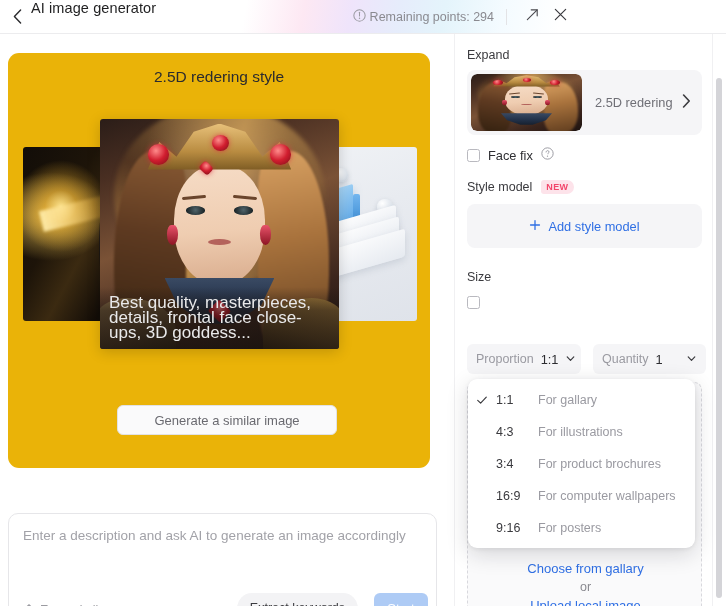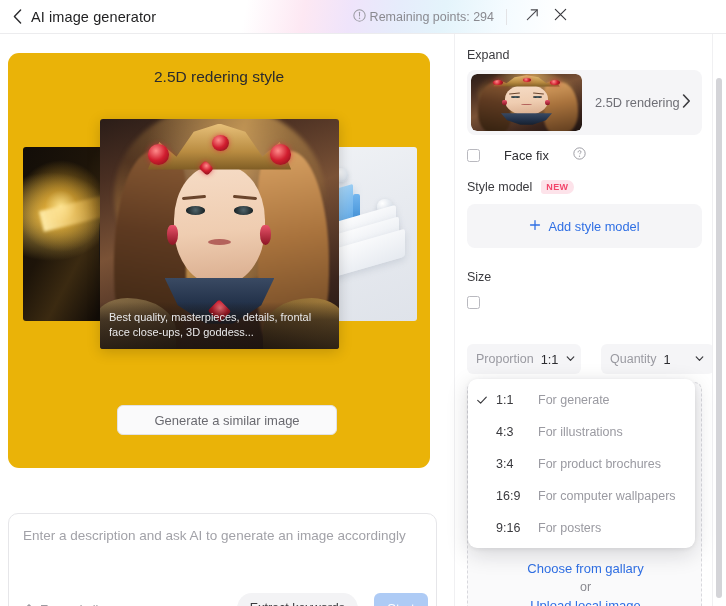--- a/index.html
+++ b/index.html
@@ -13,21 +13,21 @@
   .app { position: relative; width: 726px; height: 606px; background:#fff; }
 
   
   .header {
     position: absolute; top:0; left:0; width:582px; height:33px;
     background: linear-gradient(100deg,
       #ffffff 0%, #ffffff 42%,
       #fde8f3 52%, #efe4fb 60%,
       #e6ecfb 68%, #e4f4fb 76%,
       #f4fbff 86%, #ffffff 96%);
-    display:flex; align-items:center;
+    display:flex; 
   }
   .header-line { position:absolute; left:0; top:33px; width:726px; height:1px; background:#ececee; }
   .back-chevron {
     width: 26px; height:33px; display:flex; align-items:center; justify-content:center;
     margin-left: 4px; cursor:pointer;
   }
   .back-chevron svg { display:block; }
   .header-title {
     font-size: 14.5px; color:#1f1f20; letter-spacing:0.1px; margin-left:1px;
   }
@@ -177,21 +177,21 @@
     position:absolute; top:78%; width:34%; height:24%;
     background: linear-gradient(160deg,#8a7048 0%,#5a452a 60%,#2f2415 100%);
   }
   .g-shoulder-l{ left:-2%; border-radius:40% 60% 0 0; }
   .g-shoulder-r{ right:-2%; border-radius:60% 40% 0 0;
     background: linear-gradient(200deg,#a8813f 0%,#6d5227 60%,#352611 100%); }
 
   .slide-caption {
     position:absolute; left:0; bottom:0; width:100%; padding:8px 9px 9px 9px;
     background: linear-gradient(180deg, rgba(30,22,18,0) 0%, rgba(30,22,18,.55) 38%, rgba(25,18,14,.72) 100%);
-    color:#e9e9ea; font-size:11px; line-height:15px; z-index:4;
+    color:#e9e9ea; font-size:17px; line-height:15px; z-index:4;
   }
 
   .gen-similar {
     position:absolute; left:109px; top:352px; width:220px; height:30px;
     border:1px solid #e2e2e5; background:#fafafb; border-radius:6px;
     font-size:13px; color:#6a6a70; cursor:pointer;
     display:flex; align-items:center; justify-content:center;
   }
 
   
@@ -233,21 +233,21 @@
   .model-card {
     position:absolute; left:12px; top:36px; width:235px; height:65px;
     background:#f5f5f7; border-radius:8px; display:flex; align-items:center; cursor:pointer;
   }
   .model-thumb {
     width:111px; height:57px; margin-left:4px; border-radius:6px; overflow:hidden; flex:none;
   }
   .model-name { font-size:12.8px; color:#6f6f76; margin-left:13px; }
   .model-chevron { margin-left:auto; margin-right:11px; }
 
-  .facefix-row { position:absolute; left:12px; top:112px; display:flex; align-items:center; gap:24px; cursor:pointer; }
+  .facefix-row { position:absolute; left:12px; top:112px; display:flex; align-items:center; gap:8px; cursor:pointer; }
   .cb { width:13px; height:13px; border:1.4px solid #b9b9bf; border-radius:2.5px; background:#fff; flex:none; }
   .facefix-label { font-size:12.8px; color:#2f2f33; }
 
   .stylemodel-label { position:absolute; left:12px; top:146px; display:flex; align-items:center; gap:9px; }
   .new-badge {
     background:#fde3ea; color:#f2476b; font-size:9px; font-weight:bold;
     padding:2px 5px 2px 5px; border-radius:3px 7px 7px 3px; letter-spacing:.4px;
     position:relative;
   }
   .new-badge::before {
@@ -259,21 +259,21 @@
     position:absolute; left:12px; top:170px; width:235px; height:44px;
     background:#f5f5f7; border-radius:8px; cursor:pointer;
     display:flex; align-items:center; justify-content:center; gap:7px;
     font-size:12.8px; color:#2f6fe4;
   }
 
   .size-label { position:absolute; left:12px; top:236px; }
   .follow-row { position:absolute; left:12px; top:262px; display:flex; align-items:center; gap:9px; cursor:pointer; }
   .follow-label { font-size:12.8px; color:#2f2f33; }
 
-  .selects { position:absolute; left:12px; top:310px; display:flex; gap:20px; }
+  .selects { position:absolute; left:12px; top:310px; display:flex; gap:12px; }
   .select-box {
     height:30px; background:#f5f5f7; border-radius:6px; display:flex; align-items:center;
     padding:0 9px; cursor:pointer; gap:7px;
   }
   .select-box.prop { width:114px; }
   .select-box.qty  { width:113px; }
   .sel-label { font-size:12.5px; color:#9a9aa1; }
   .sel-value { font-size:12.8px; color:#2c2c30; }
   .sel-caret { margin-left:auto; }
 
@@ -452,21 +452,21 @@
           <div class="g-lips"></div>
           <div class="g-ear l"></div>
           <div class="g-ear r"></div>
           <div class="g-crown"></div>
           <div class="g-gem fl"></div>
           <div class="g-gem fr"></div>
           <div class="g-gem c"></div>
           <div class="g-neck"></div>
         </div>
       </div>
-      <div class="model-name">2.5D rendering</div>
+      <div class="model-name">2.5D redering</div>
       <span class="model-chevron">
         <svg width="9" height="14" viewBox="0 0 9 14">
             <path d="M1.6 1 7.2 7l-5.6 6" stroke="#3a3a3e" stroke-width="1.6" fill="none" stroke-linecap="round" stroke-linejoin="round"></path>
           </svg>
       </span>
     </div>
 
     <div class="facefix-row">
       <span class="cb"></span>
       <span class="facefix-label">Face fix</span>
@@ -529,21 +529,21 @@
     </div>
 
     <div class="dropdown">
       <div class="dd-item">
         <span class="dd-check">
           <svg width="12" height="12" viewBox="0 0 14 14">
               <path d="M2 7.4 5.4 10.6 12 3.6" stroke="#3a3a3e" stroke-width="1.35" fill="none" stroke-linecap="round" stroke-linejoin="round"></path>
             </svg>
         </span>
         <span class="dd-ratio">1:1</span>
-        <span class="dd-desc">For generate</span>
+        <span class="dd-desc">For gallary</span>
       </div>
       <div class="dd-item">
         <span class="dd-check"></span>
         <span class="dd-ratio">4:3</span>
         <span class="dd-desc">For illustrations</span>
       </div>
       <div class="dd-item">
         <span class="dd-check"></span>
         <span class="dd-ratio">3:4</span>
         <span class="dd-desc">For product brochures</span>

